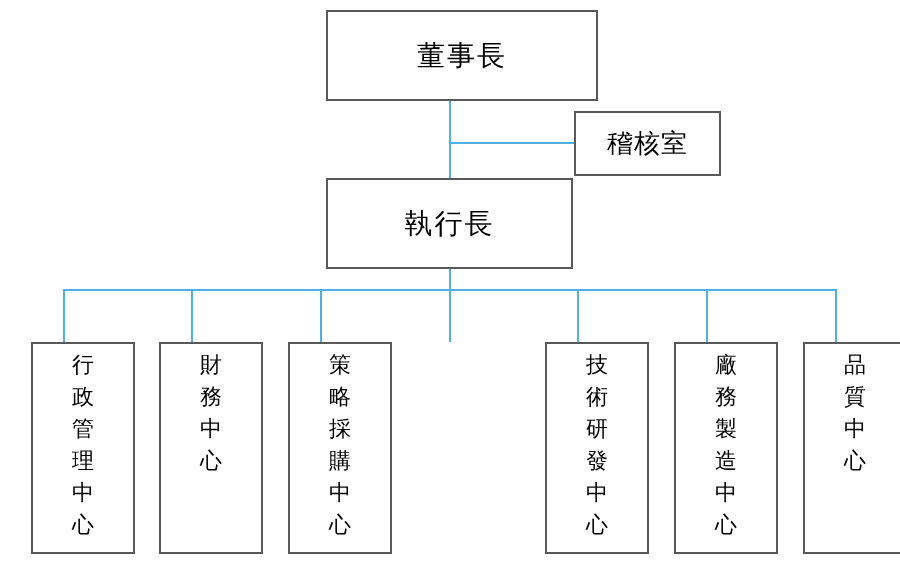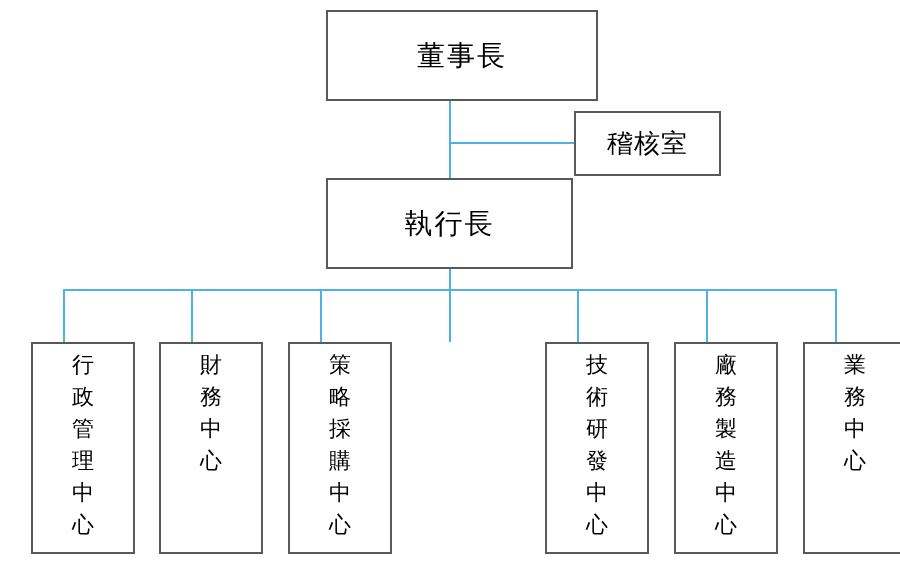--- a/index.html
+++ b/index.html
@@ -93,16 +93,16 @@
   <div class="box dept" style="left:140px">
     <div class="vtext">財務中心</div>
   </div>
   <div class="box dept" style="left:655px">
     <div class="vtext">廠務製造中心</div>
   </div>
   <div class="box dept" style="left:526px">
     <div class="vtext">技術研發中心</div>
   </div>
   <div class="box dept" style="left:784px">
-    <div class="vtext">業務中心</div>
+    <div class="vtext">品質中心</div>
   </div>
 
 </div>
 
 </body></html>

